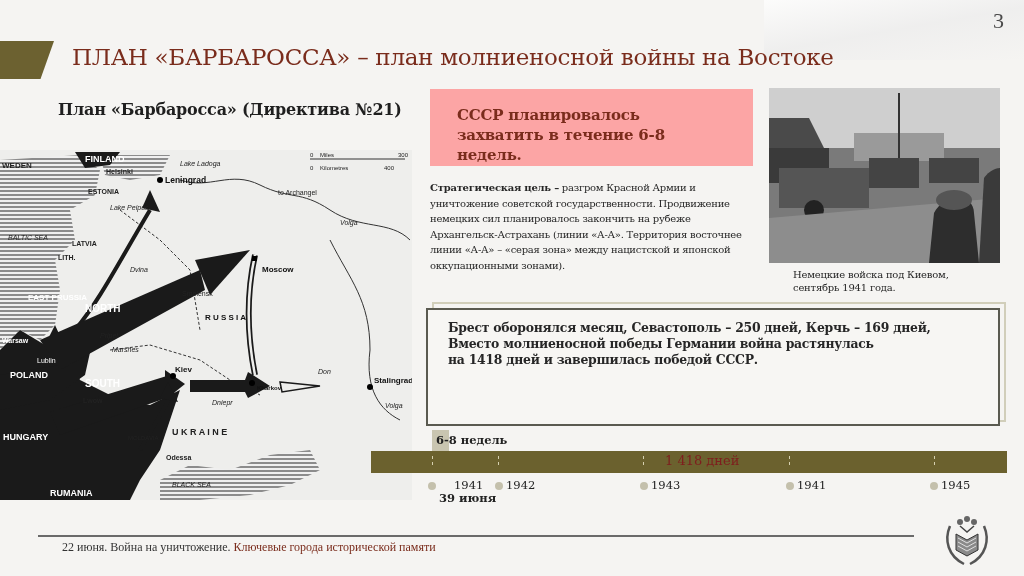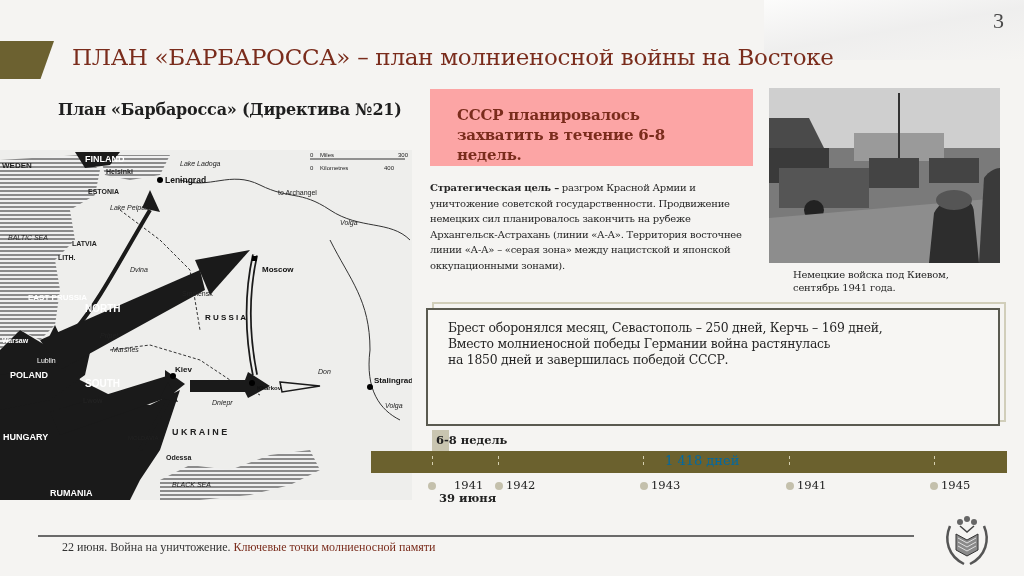--- a/index.html
+++ b/index.html
@@ -71,37 +71,37 @@
 
   .box-outer {
     position: absolute; left: 432px; top: 302px; width: 574px; height: 120px;
     border: 2px solid #d1ceba;
   }
   .box-inner {
     position: absolute; left: 426px; top: 308px; width: 574px; height: 118px;
     border: 2px solid #5a5a50; background: #f7f6f3; padding: 10px 20px;
     font-size: 12.4px; line-height: 16px; color: #262626; letter-spacing: -0.25px;
   }
-  .box-inner b { font-weight: normal; }
+  .box-inner b { font-weight: bold; }
   .box-inner .gap { }
 
   .tl-weeks-hl {
     position: absolute; left: 432px; top: 430px; width: 17px; height: 21px; background: #c9c5b0;
   }
   .tl-weeks {
     position: absolute; left: 436px; top: 433px; font-size: 11.5px; font-weight: bold; color: #222;
   }
   .tl-bar {
     position: absolute; left: 371px; top: 451px; width: 636px; height: 22px; background: #6b612e;
   }
   .tl-tick {
     position: absolute; top: 456px; width: 1px; height: 9px; border-left: 1px dashed #d6d0b0;
   }
   .tl-center {
-    position: absolute; left: 665px; top: 453px; font-size: 13px; color: #0369a1;
+    position: absolute; left: 665px; top: 453px; font-size: 13px; color: #7f1d1d;
     font-family: "DejaVu Serif", serif;
   }
   .tl-dot {
     position: absolute; top: 482px; width: 8px; height: 8px; border-radius: 50%; background: #c4c0ac;
   }
   .tl-year {
     position: absolute; top: 478px; font-size: 11.5px; color: #222;
   }
   .tl-date {
     position: absolute; left: 439px; top: 491px; font-size: 11.5px; color: #222; font-weight: bold;
@@ -249,21 +249,21 @@
 </div>
 <div class="photo-caption">
   <div>Немецкие войска под Киевом,</div>
   <div>сентябрь 1941 года.</div>
 </div>
 
 <div class="box-outer"></div>
 <div class="box-inner">
   <div><b>Брест оборонялся месяц, Севастополь – 250 дней, Керчь – 169 дней,</b></div>
   <div class="gap"><b>Вместо молниеносной победы Германии война растянулась</b></div>
-  <div><b>на 1850 дней и завершилась победой СССР.</b></div>
+  <div><b>на 1418 дней и завершилась победой СССР.</b></div>
 </div>
 
 <div class="tl-weeks-hl"></div>
 <div class="tl-weeks">6-8 недель</div>
 <div class="tl-bar"></div>
 <div class="tl-tick" style="left:432px"></div>
 <div class="tl-tick" style="left:498px"></div>
 <div class="tl-tick" style="left:643px"></div>
 <div class="tl-tick" style="left:789px"></div>
 <div class="tl-tick" style="left:934px"></div>
@@ -276,21 +276,21 @@
 <div class="tl-year" style="left:506px">1942</div>
 <div class="tl-dot" style="left:640px"></div>
 <div class="tl-year" style="left:651px">1943</div>
 <div class="tl-dot" style="left:786px"></div>
 <div class="tl-year" style="left:797px">1941</div>
 <div class="tl-dot" style="left:930px"></div>
 <div class="tl-year" style="left:941px">1945</div>
 
 <div class="footer-line"></div>
 <div class="footer-text">
-  <span>22 июня. Война на уничтожение.</span><span class="accent"> Ключевые точки молниеносной памяти</span>
+  <span>22 июня. Война на уничтожение.</span><span class="accent"> Ключевые города исторической памяти</span>
 </div>
 
 <div class="logo">
   <svg viewBox="0 0 50 56" xmlns="http://www.w3.org/2000/svg">
     <path d="M8 14 C2 28 6 44 22 52" stroke="#555" stroke-width="2.5" fill="none"></path>
     <path d="M42 14 C48 28 44 44 28 52" stroke="#555" stroke-width="2.5" fill="none"></path>
     <path d="M14 22 L25 28 L36 22 L36 38 L25 44 L14 38 Z" fill="#8a8a8a" stroke="#333" stroke-width="1"></path>
     <path d="M16 26 L25 31 L34 26 M16 30 L25 35 L34 30 M16 34 L25 39 L34 34" stroke="#e0e0e0" stroke-width="1" fill="none"></path>
     <circle cx="18" cy="10" r="3" fill="#666"></circle>
     <circle cx="25" cy="7" r="3" fill="#666"></circle>

